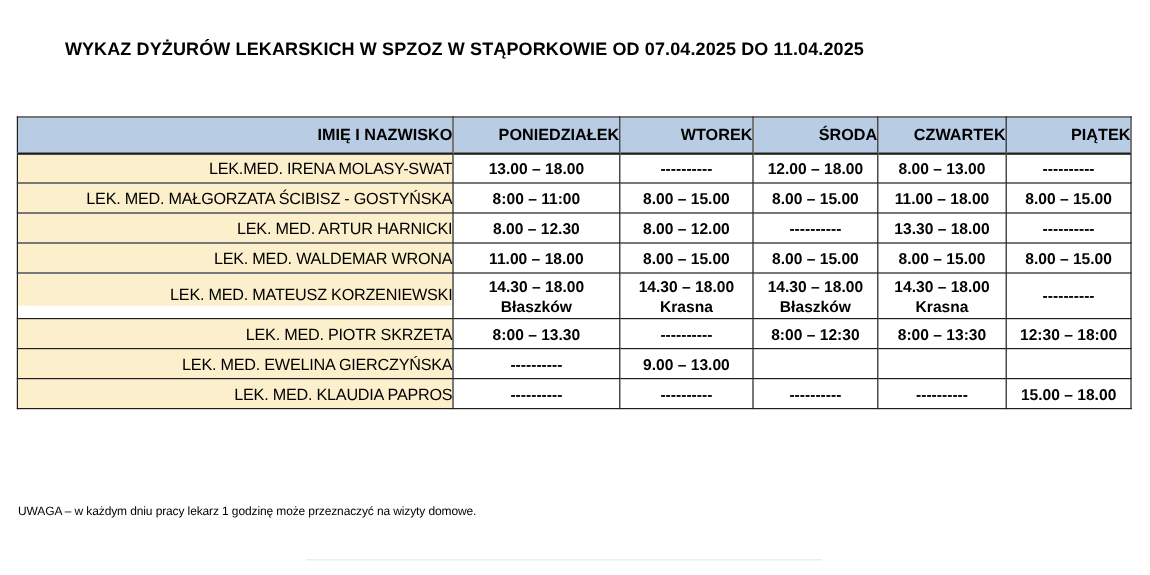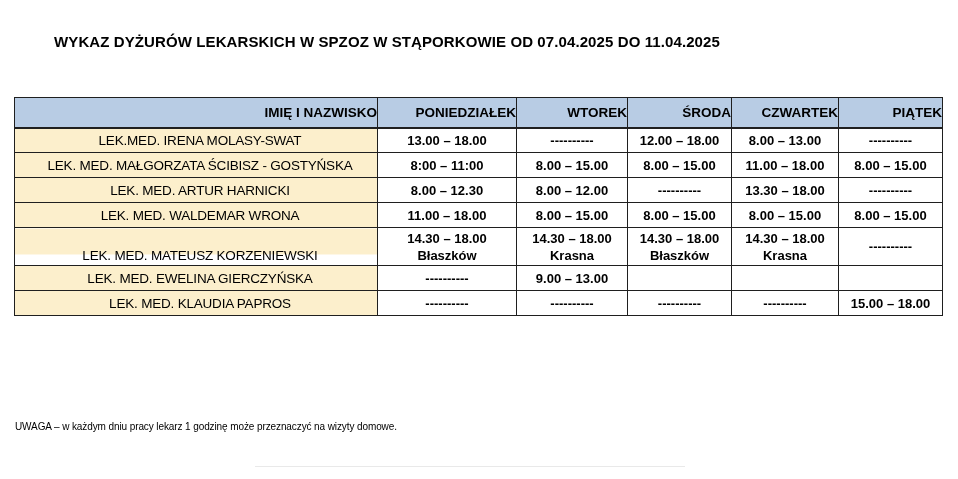--- a/index.html
+++ b/index.html
@@ -28,32 +28,32 @@
     overflow:hidden;
   }
   .schedule thead th{
     background:var(--header-bg);
     font-weight:bold;font-size:13.5px;
     text-align:right;height:30px;
     border-bottom-width:2px;
   }
   .schedule td.name{
     background:var(--name-bg);
-    text-align:center;padding-left:8px;
+    text-align:right;padding-left:8px;
     font-weight:normal;font-size:13.5px;letter-spacing:-0.2px;
     white-space:nowrap;
   }
   .schedule td.time{
     text-align:center;font-weight:bold;
     white-space:pre-line;line-height:17px;
   }
   .schedule tr.row{height:25px;}
   .schedule tr.row-tall{height:38px;}
   .schedule tr.row-tall td.name{
-    vertical-align:top;padding-top:20px;
+    vertical-align:top;padding-top:10px;
     background:linear-gradient(to bottom,var(--name-bg) 0px,var(--name-bg) 26px,#ffffff 26px,#ffffff 100%);
   }
 
   .note{
     position:absolute;top:421px;left:15px;
     font-weight:normal;font-size:10px;letter-spacing:-0.1px;
   }
   .footer-line{
     position:absolute;top:466px;left:255px;width:430px;height:1px;
     background:#e9e9e9;
@@ -124,20 +124,28 @@
 Błaszków</td>
         <td class="time">14.30 – 18.00
 Krasna</td>
         <td class="time">14.30 – 18.00
 Błaszków</td>
         <td class="time">14.30 – 18.00
 Krasna</td>
         <td class="time">----------</td>
       </tr>
       <tr class="row">
+        <td class="name">LEK. MED. PIOTR SKRZETA</td>
+        <td class="time">8:00 – 13.30</td>
+        <td class="time">----------</td>
+        <td class="time">8:00 – 12:30</td>
+        <td class="time">8:00 – 13:30</td>
+        <td class="time">12:30 – 18:00</td>
+      </tr>
+      <tr class="row">
         <td class="name">LEK. MED. EWELINA GIERCZYŃSKA</td>
         <td class="time">----------</td>
         <td class="time">9.00 – 13.00</td>
         <td class="time"></td>
         <td class="time"></td>
         <td class="time"></td>
       </tr>
       <tr class="row">
         <td class="name">LEK. MED. KLAUDIA PAPROS</td>
         <td class="time">----------</td>

